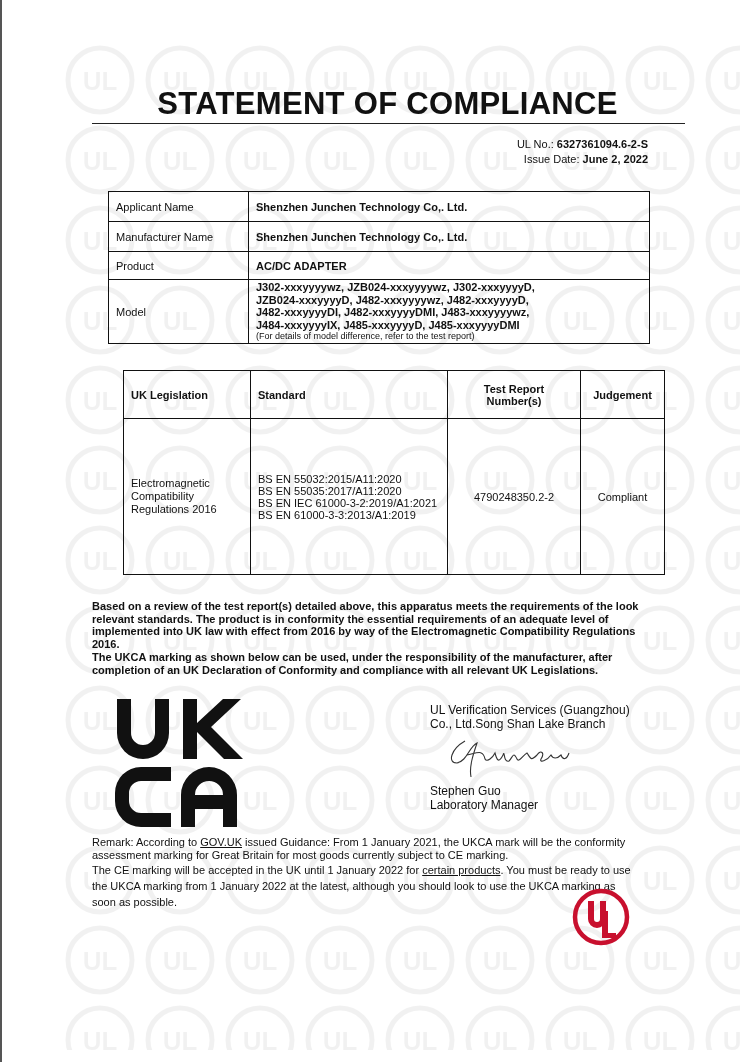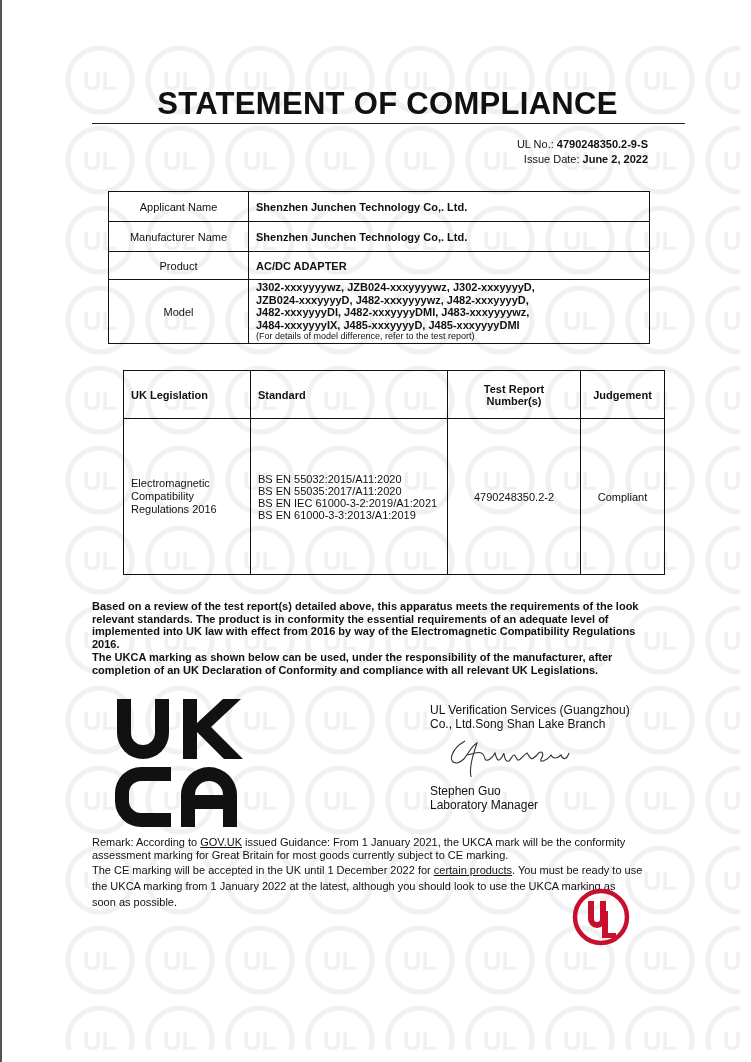--- a/index.html
+++ b/index.html
@@ -7,21 +7,21 @@
          font-family:"Liberation Sans", sans-serif; color:#111; }
   .leftbar { position:absolute; left:0; top:0; width:2px; height:1062px; background:#555; }
   .watermark { position:absolute; left:60px; top:40px; width:680px; height:1010px; opacity:0.05; pointer-events:none; }
   .title { position:absolute; left:0; width:775px; top:86px; text-align:center; font-weight:bold; font-size:31px; letter-spacing:0.3px; }
   .title-rule { position:absolute; left:92px; top:123px; width:593px; height:1px; background:#222; }
   .meta { position:absolute; right:103px; text-align:right; font-size:11px; }
   .meta b { font-weight:bold; }
   table { border-collapse:collapse; position:absolute; }
   td, th { border:1.5px solid #111; font-size:11px; padding:0 7px; vertical-align:middle; }
   .t1 { left:108px; top:191px; width:542px; }
-  .t1 td.lbl { width:125px;text-align:center; }
+  .t1 td.lbl { width:125px; }
   .t1 td.val { font-weight:bold; }
   .t1 .r { height:30px; }
   .model-lines div { line-height:12.5px; font-weight:bold; font-size:11px; }
   .model-note { font-weight:normal !important; font-size:9px !important; line-height:11px !important; }
   .t2 { left:123px; top:370px; width:542px; }
   .t2 th { height:47px; text-align:left; font-weight:bold; }
   .t2 td { height:155px; }
   .center { text-align:center !important;margin-top:26px; }
   .para { position:absolute; left:92px; width:600px; font-size:11px; font-weight:bold; line-height:12.7px; }
   .ukca { position:absolute; left:115px; top:697px; width:130px; }
@@ -46,21 +46,21 @@
     </pattern>
   </defs>
   <rect width="680" height="1010" fill="url(#wm)"></rect>
 </svg>
 
 <div class="title">STATEMENT OF COMPLIANCE</div>
 <div class="title-rule"></div>
 
 <div class="meta" style="top:138px;">
   <span>UL No.:</span>
-  <b>4790248350.2-9-S</b>
+  <b>6327361094.6-2-S</b>
 </div>
 <div class="meta" style="top:153px;padding-left:48px;">
   <span>Issue Date:</span>
   <b>June 2, 2022</b>
 </div>
 
 <table class="t1">
   <tbody>
       <tr class="r">
     <td class="lbl">Applicant Name</td>
@@ -146,21 +146,21 @@
   <div>Stephen Guo</div>
   <div>Laboratory Manager</div>
 </div>
 
 <div class="remark">
   <div>
     <span>Remark: According to </span><span class="u">GOV.UK</span><span> issued Guidance: From 1 January 2021, the UKCA mark will be the conformity</span>
   </div>
   <div>assessment marking for Great Britain for most goods currently subject to CE marking.</div>
   <div class="tall">
-    <span>The CE marking will be accepted in the UK until 1 December 2022 for </span><span class="u">certain products</span><span>. You must be ready to use</span>
+    <span>The CE marking will be accepted in the UK until 1 January 2022 for </span><span class="u">certain products</span><span>. You must be ready to use</span>
   </div>
   <div class="tall">the UKCA marking from 1 January 2022 at the latest, although you should look to use the UKCA marking as</div>
   <div class="tall">soon as possible.</div>
 </div>
 
 <svg class="ul-logo" width="60" height="60" viewBox="0 0 60 60">
   <circle cx="30" cy="30" r="26" fill="none" stroke="#c8102e" stroke-width="4.5"></circle>
   <path d="M17 14 h6 v18 a3 3 0 0 0 6 0 v-18 h6 v18 a9 9 0 0 1 -18 0 z" fill="#c8102e"></path>
   <path d="M31 24 h6 v22 h8 v5 h-14 z" fill="#c8102e"></path>
 </svg>

